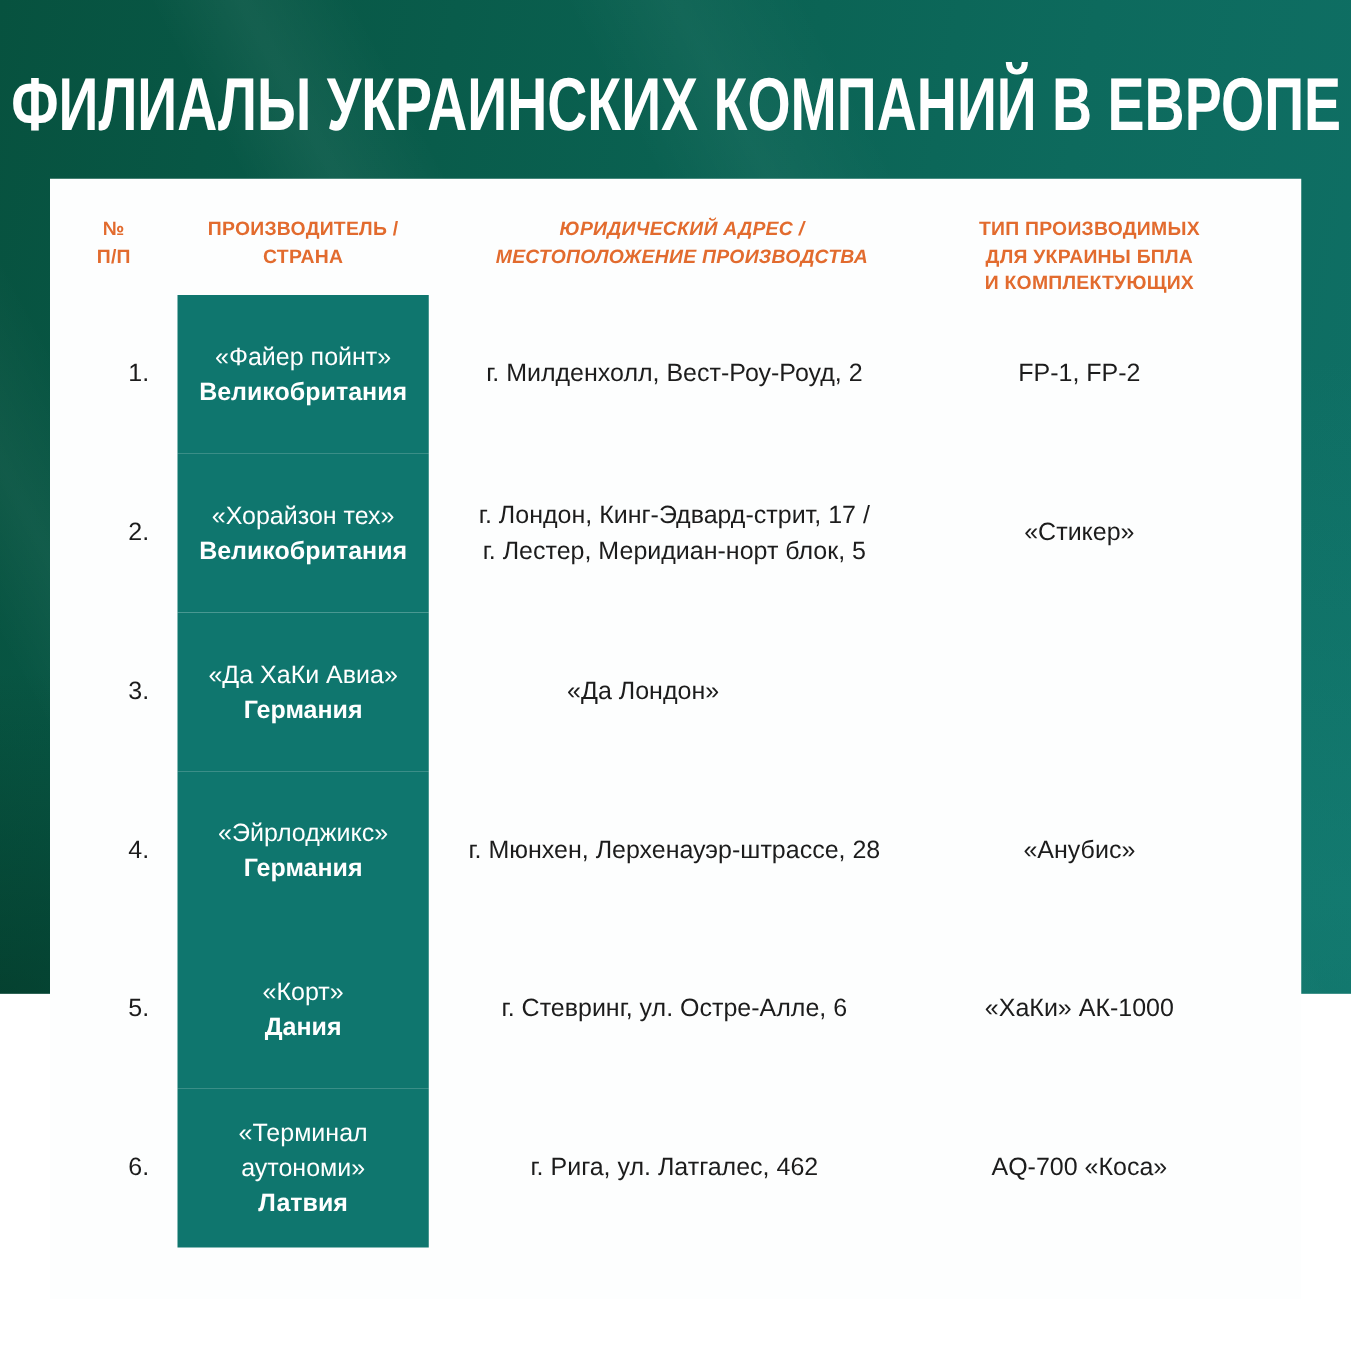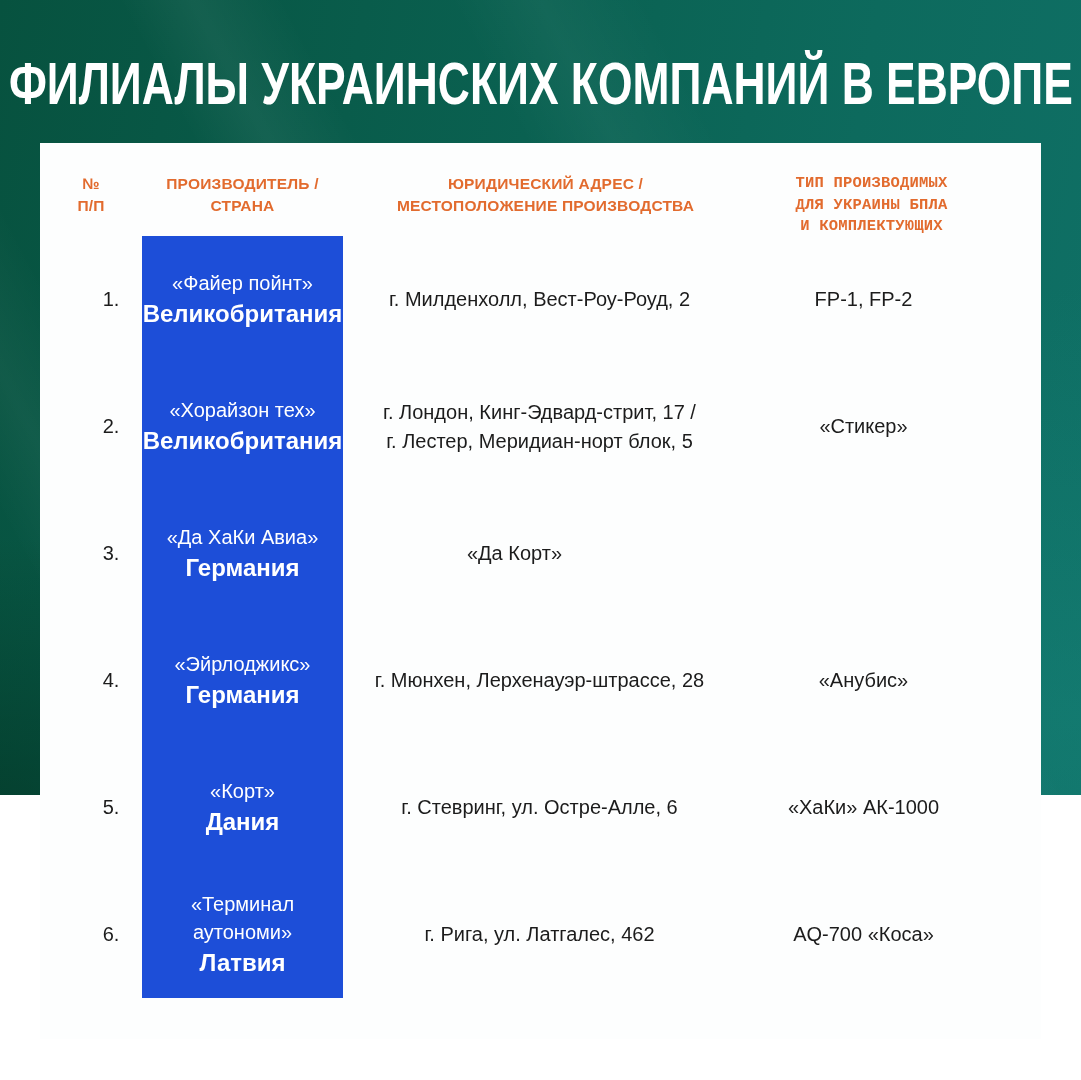--- a/index.html
+++ b/index.html
@@ -71,49 +71,49 @@
   .th {
     padding-top: 30px;
     text-align: center;
     color: #e26b2e;
     font-weight: 700;
     font-size: 15.5px;
     line-height: 1.4;
     white-space: pre-line;
     letter-spacing: 0.2px;
   }
-  .th.addr  { padding-left: 28px; }
-  .th.types { padding-right: 18px; font-family: Liberation Mono, monospace; }
+  .th.addr  { padding-left: 28px; font-style: italic; }
+  .th.types { padding-right: 18px; }
 
   
   .tbody { height: 762px; }
   .row   { height: 127px; }
 
   .cell {
     display: flex;
     align-items: center;
     justify-content: center;
     text-align: center;
     color: #1c1c1c;
     font-size: 20px;
     line-height: 1.45;
   }
   .cell.num {
     padding-left: 40px;
     font-size: 20px;
   }
   .cell.producer {
-    background: #1d4ed8;
+    background: #0f766e;
     flex-direction: column;
     color: #ffffff;
     padding: 0 10px;
     line-height: 1.4;
   }
   .producer-name   { font-weight: 400; font-size: 20px; white-space: pre-line; }
-  .producer-country{ font-weight: 700; font-size: 24px; }
+  .producer-country{ font-weight: 700; font-size: 20px; }
   .cell.address {
     padding-left: 16px;
     white-space: pre-line;
   }
   .cell.type {
     padding-right: 34px;
   }
 </style>
 </head>
 <body>
@@ -160,21 +160,21 @@
 г. Лестер, Меридиан-норт блок, 5</div>
         <div class="cell type">«Стикер»</div>
       </div>
 
       <div class="row">
         <div class="cell num">3.</div>
         <div class="cell producer">
           <div class="producer-name">«Да ХаКи Авиа»</div>
           <div class="producer-country">Германия</div>
         </div>
-        <div class="cell type">«Да Корт»</div>
+        <div class="cell type">«Да Лондон»</div>
       </div>
 
       <div class="row">
         <div class="cell num">4.</div>
         <div class="cell producer">
           <div class="producer-name">«Эйрлоджикс»</div>
           <div class="producer-country">Германия</div>
         </div>
         <div class="cell address">г. Мюнхен, Лерхенауэр-штрассе, 28</div>
         <div class="cell type">«Анубис»</div>

